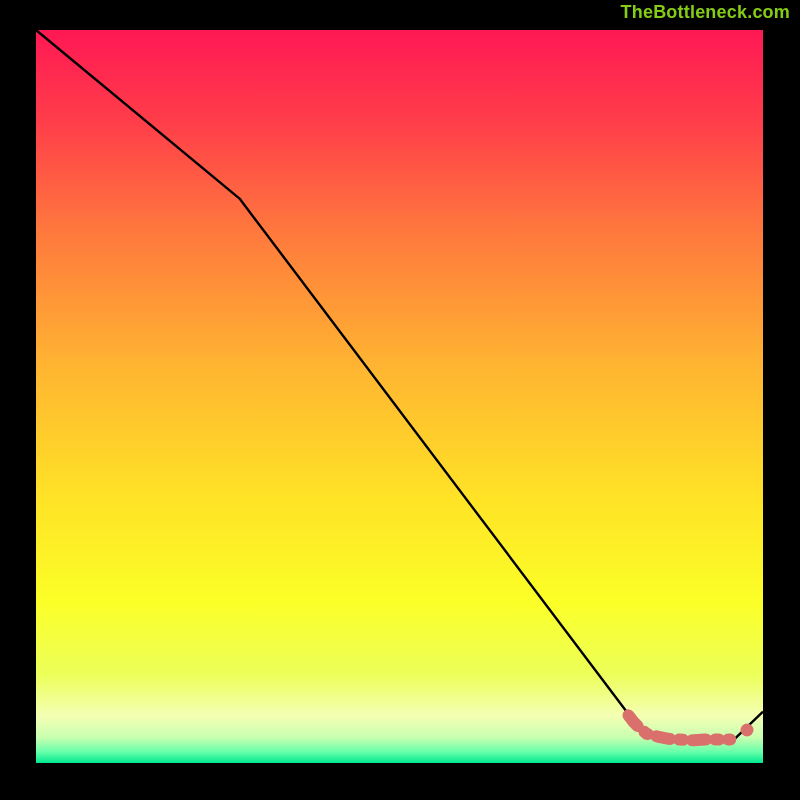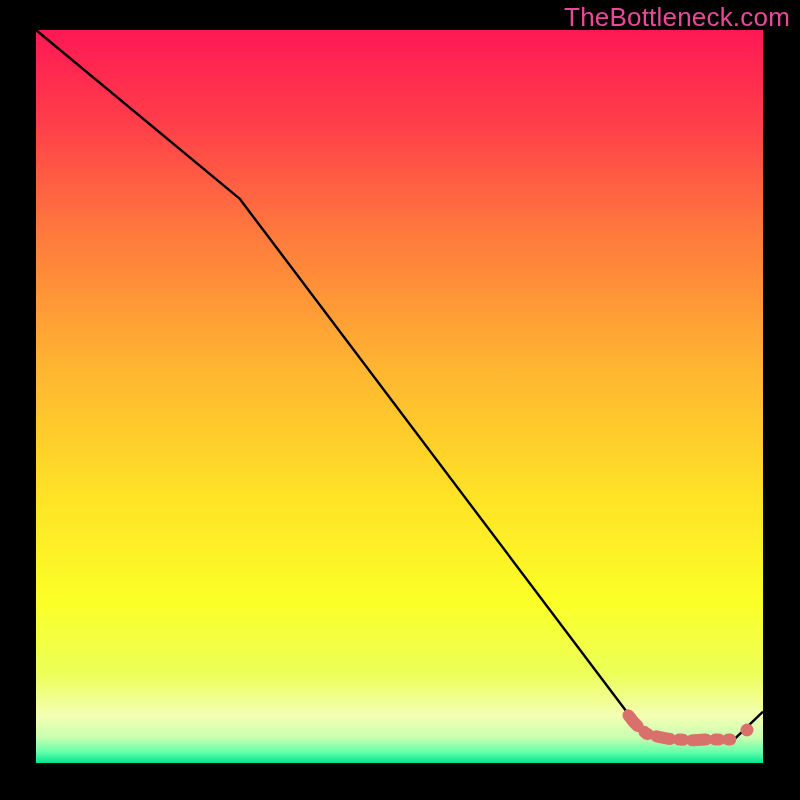--- a/index.html
+++ b/index.html
@@ -18,23 +18,23 @@
   }
   svg.chart {
     position: absolute;
     top: 0;
     left: 0;
   }
   .watermark {
     position: absolute;
     top: 2px;
     right: 10px;
-    color: #ec4899;
-    font-size: 26px;
-    font-weight: 400;
+    color: #84cc16;
+    font-size: 18px;
+    font-weight: 700;
     letter-spacing: 0.2px;
   }
 </style>
 </head>
 <body>
 
 <div class="stage">
   <svg class="chart" width="800" height="800" viewBox="0 0 800 800">
     <defs>
       <linearGradient id="heat" x1="0" y1="0" x2="0" y2="1">

